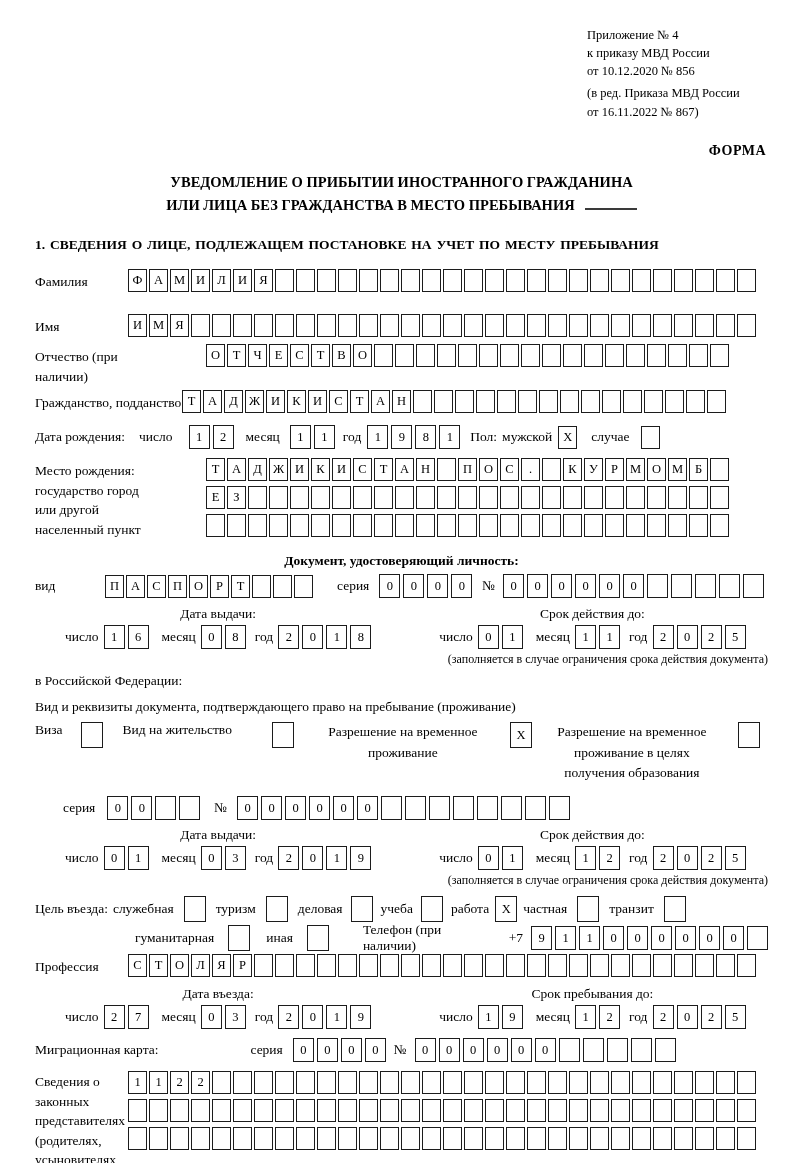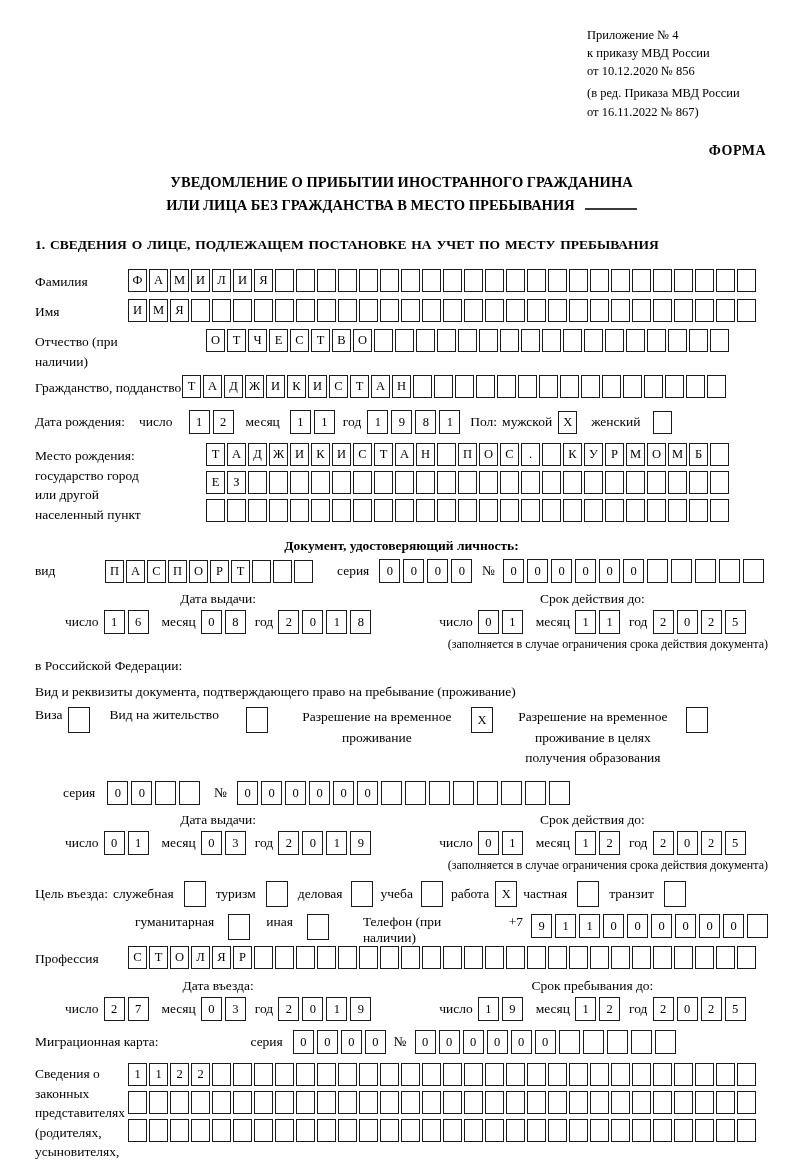--- a/index.html
+++ b/index.html
@@ -21,21 +21,21 @@
   .wide{gap:3px;}
   .wide .cell{width:21px;height:24px;}
   .checkbox .cell{width:22px;height:26px;}
   .rows-stack{display:flex;flex-direction:column;gap:5px;}
   .inline{display:flex;align-items:center;}
   .dhead{text-align:center;margin-bottom:3px;}
   .dfields{display:flex;align-items:center;gap:5px;}
   .dpair{display:flex;align-items:flex-start;}
   .vnote{text-align:right;font-size:12px;margin-top:3px;}
   .center-label{text-align:center;line-height:1.5;}
-  .popt{display:flex;align-items:flex-start;gap:9px;justify-content:center;}
+  .popt{display:flex;align-items:flex-start;gap:22px;justify-content:center;}
 </style>
 </head>
 <body>
 
 <div class="page">
 
   <div class="hdr">
     <div>Приложение № 4</div>
     <div>к приказу МВД России</div>
     <div>от 10.12.2020 № 856</div>
@@ -83,21 +83,21 @@
         <span class="cell"></span>
         <span class="cell"></span>
         <span class="cell"></span>
         <span class="cell"></span>
         <span class="cell"></span>
         <span class="cell"></span>
         <span class="cell"></span>
       </div>
   </div>
 
-  <div class="frow" style="margin-top:7px">
+  <div class="frow" style="margin-top:22px">
     <div class="lbl w93">Имя</div>
     <div class="cells">
         <span class="cell">И</span>
         <span class="cell">М</span>
         <span class="cell">Я</span>
         <span class="cell"></span>
         <span class="cell"></span>
         <span class="cell"></span>
         <span class="cell"></span>
         <span class="cell"></span>
@@ -208,21 +208,21 @@
         <span class="cell">1</span>
         <span class="cell">9</span>
         <span class="cell">8</span>
         <span class="cell">1</span>
       </span>
     <span style="margin-left:10px">Пол:</span>
     <span style="margin-left:5px">мужской</span>
     <span class="cells" style="margin-left:6px">
         <span class="cell">X</span>
       </span>
-    <span style="margin-left:14px">женский</span>
+    <span style="margin-left:14px">случае</span>
     <span class="cells" style="margin-left:12px">
         <span class="cell"></span>
       </span>
   </div>
 
   <div class="frow" style="margin-top:9px">
     <div class="lbl w171">
         <span class="inner-bp">Место рождения: государство город или другой населенный пункт</span>
       </div>
     <div class="rows-stack">
@@ -527,21 +527,21 @@
     <span style="margin-left:6px">частная</span>
     <span class="cells checkbox" style="margin-left:10px">
         <span class="cell"></span>
       </span>
     <span style="margin-left:10px">транзит</span>
     <span class="cells checkbox" style="margin-left:10px">
         <span class="cell"></span>
       </span>
   </div>
 
-  <div class="frow inline" style="margin-top:7px;align-items:flex-start">
+  <div class="frow inline" style="align-items:center">
     <span style="margin-left:100px">гуманитарная</span>
     <span class="cells checkbox" style="margin-left:14px">
         <span class="cell"></span>
       </span>
     <span style="margin-left:16px">иная</span>
     <span class="cells checkbox" style="margin-left:14px">
         <span class="cell"></span>
       </span>
     <span style="margin-left:34px">Телефон (при наличии)</span>
     <span style="margin-left:30px">+7</span>

